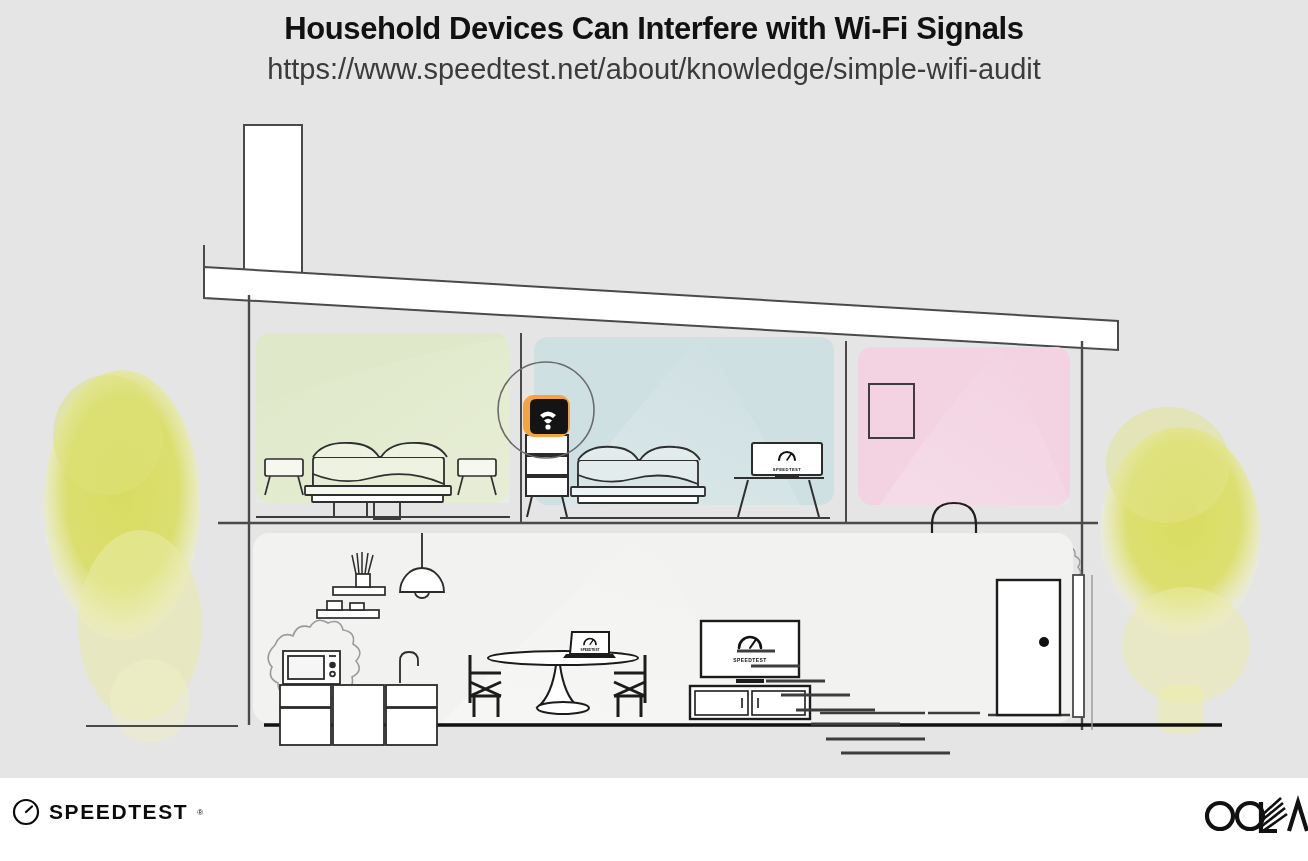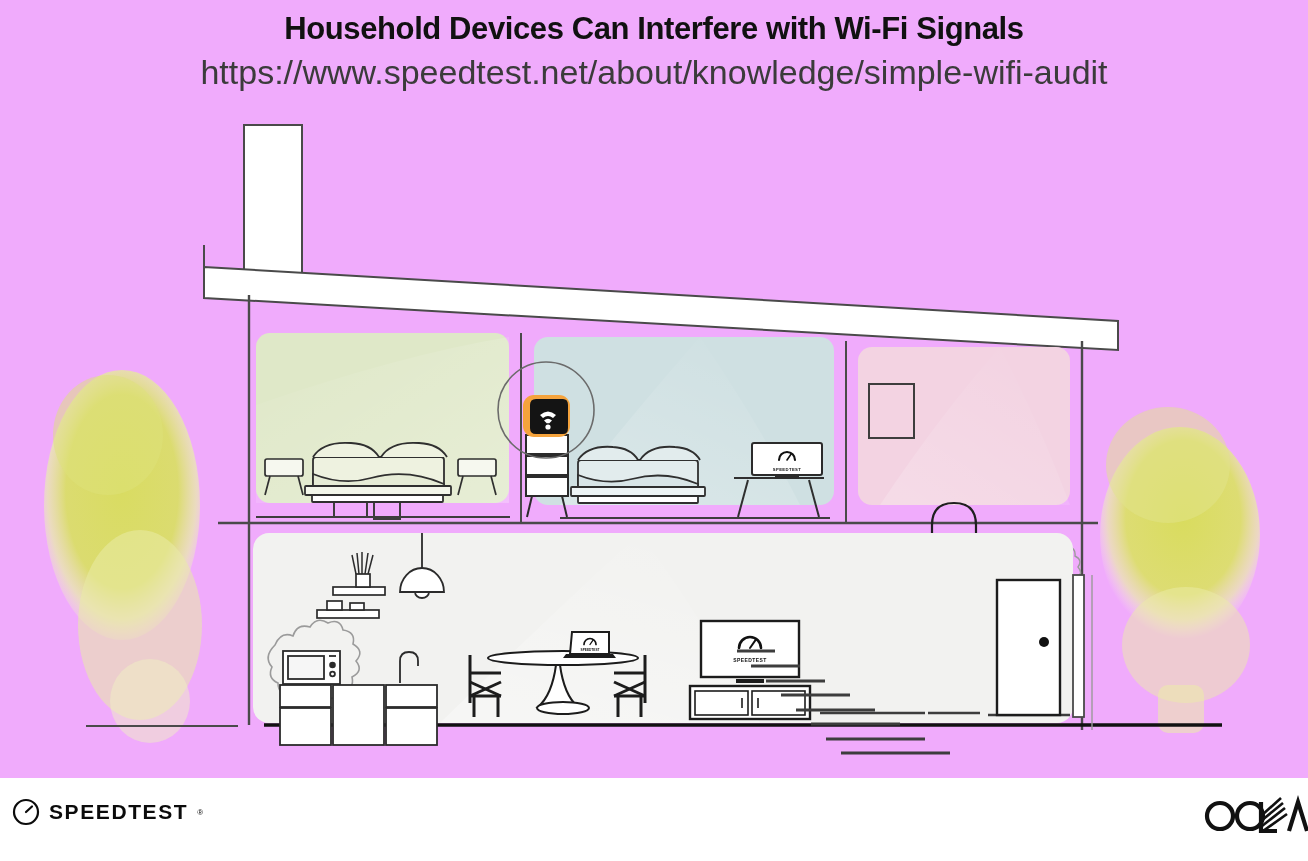--- a/index.html
+++ b/index.html
@@ -1,23 +1,23 @@
 <!DOCTYPE html>
 <html><head>
 <meta charset="utf-8">
 <style>
   html,body{margin:0;padding:0;background:#ffffff;}
   body{width:1308px;height:861px;overflow:hidden;font-family:"Liberation Sans",sans-serif;}
-  #page{position:relative;width:1308px;height:778px;background:#f0abfc;}
+  #page{position:relative;width:1308px;height:778px;background:#e5e5e5;}
 
   
   #header{position:absolute;left:0;top:0;width:1308px;text-align:center;}
   #title{font-family:"Liberation Sans",sans-serif;font-weight:bold;font-size:31px;
          letter-spacing:-.4px;color:#111;margin-top:11px;white-space:nowrap;}
-  #url{font-family:"Liberation Sans",sans-serif;font-weight:400;font-size:34px;
+  #url{font-family:"Liberation Sans",sans-serif;font-weight:400;font-size:29px;
        color:#3b3b3b;margin-top:6px;white-space:nowrap;}
 
   
   #footer-left{position:absolute;left:12px;top:798px;display:flex;align-items:center;gap:9px;}
   #speedtest-word{font-family:"Liberation Sans",sans-serif;font-weight:bold;font-size:21px;
                   letter-spacing:1.6px;color:#0b0b0b;}
   #speedtest-tm{font-size:8px;vertical-align:super;color:#0b0b0b;}
   #footer-right{position:absolute;left:1203px;top:793px;}
 
   

